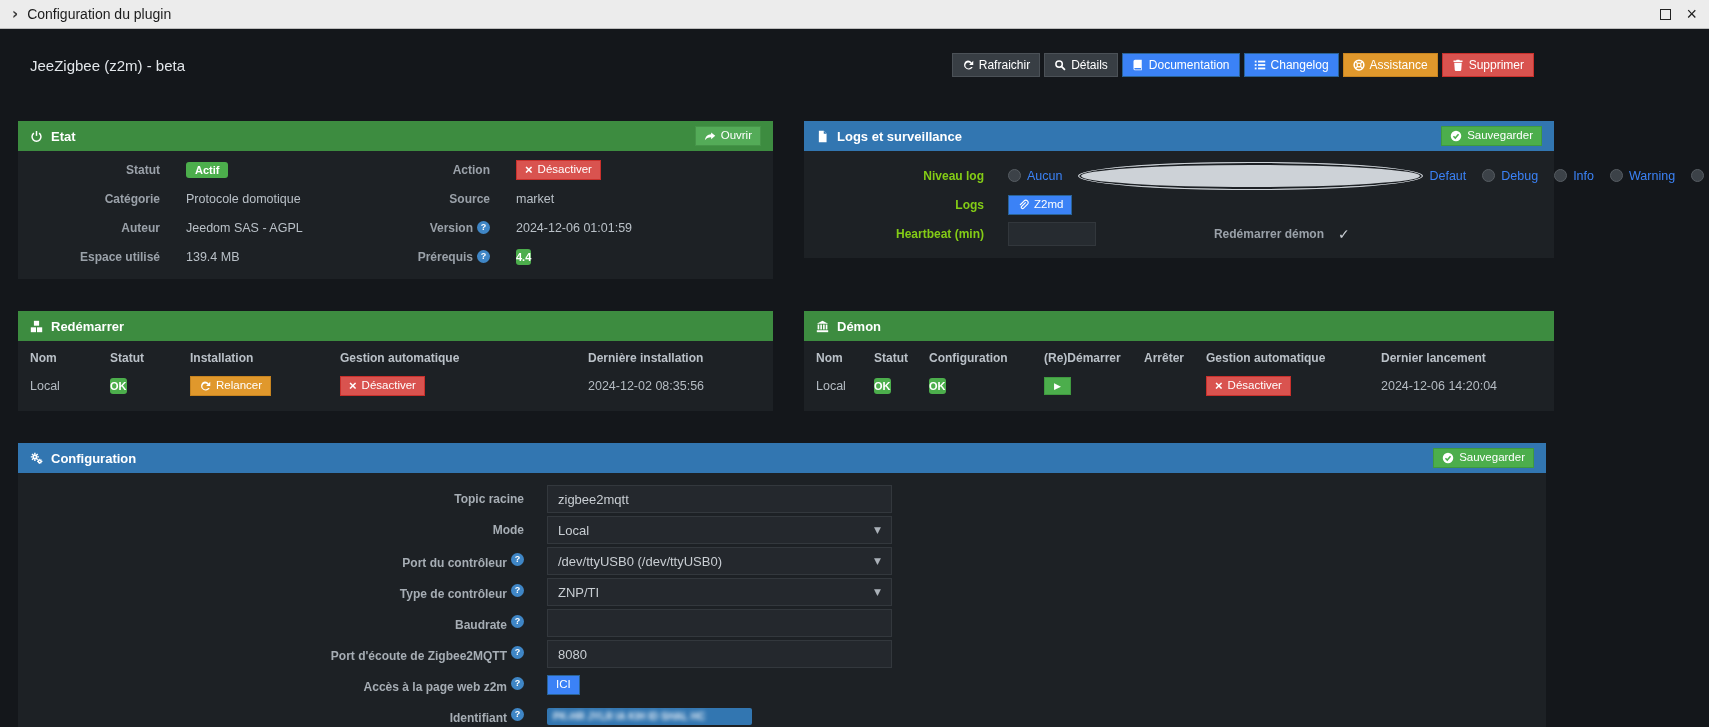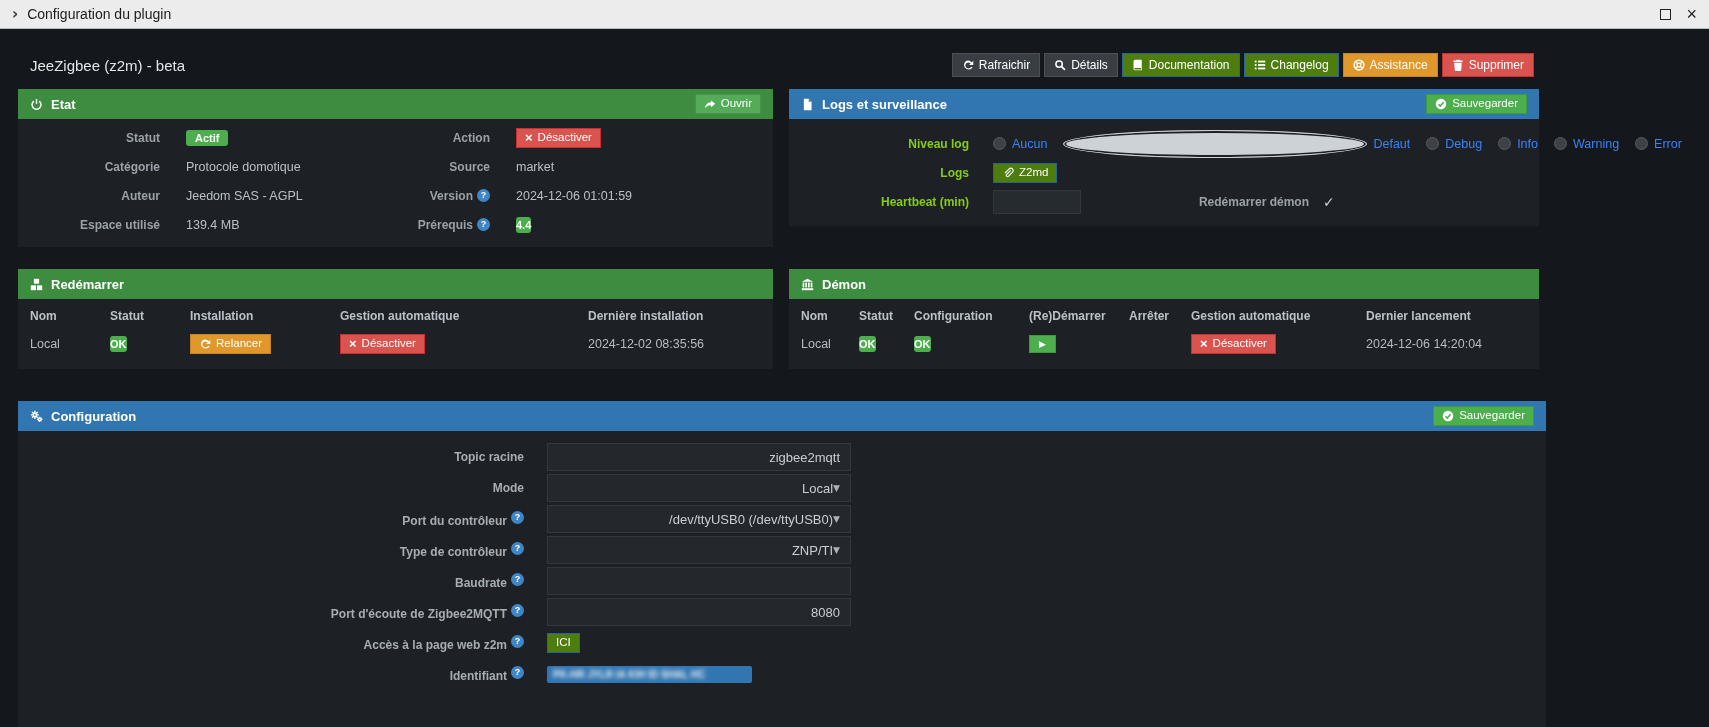--- a/index.html
+++ b/index.html
@@ -25,32 +25,32 @@
   .winbtn.max { width: 11px; height: 11px; border: 1.5px solid #222; display: inline-block; }
   .winbtn.close { font-size: 18px; }
 
   
   .content { padding: 0 18px; width: 1564px; }
   .page-header { display: flex; align-items: center; padding: 24px 12px 12px 12px; }
   .page-title { color: #e2e6ea; font-size: 15px; }
   .header-buttons { margin-left: auto; display: flex; gap: 4px; }
 
   .row { margin-bottom: 22px; }
-  .grid-2 { display: grid; grid-template-columns: 755px 750px; column-gap: 16px; align-items: start; }
+  .grid-2 { display: grid; grid-template-columns: 755px 750px; column-gap: 31px; align-items: start; margin-top: 32px; }
   .cfg-space { margin-top: 32px; }
 
   
   .btn {
     display: inline-flex; align-items: center; gap: 5px;
     font-size: 12px; color: #fff; padding: 4px 9px; border-radius: 0;
     border: 1px solid transparent; cursor: pointer; white-space: nowrap;
     font-family: "Liberation Sans", sans-serif; background: none; line-height: 1.2;
   }
   .btn-dark   { background: #383e44; border-color: #4b5157; }
-  .btn-blue   { background: #4d7c0f; border-color: #2a6396; }
+  .btn-blue   { background: #3b82f6; border-color: #2a6396; }
   .btn-orange { background: #e0982c; border-color: #c78420; }
   .btn-red    { background: #d9534f; border-color: #c9302c; }
   .btn-green  { background: #4cae4c; border-color: #3f9a3f; }
   .btn-open   { background: #54ab58; border-color: #469449; }
   .btn-xs     { padding: 2px 8px; font-size: 11.5px; }
   .btn .x     { font-weight: bold; font-size: 13px; line-height: 1; }
   .btn-play   { padding: 2px 9px; }
   .btn-play .tri { font-size: 9px; line-height: 1.4; }
 
   .badge { font-size: 11px; font-weight: bold; color: #fff; padding: 2px 9px; border-radius: 3px; display: inline-block; }
@@ -104,22 +104,22 @@
   .tbl.dem { grid-template-columns: 58px 55px 115px 100px 62px 175px 1fr; }
   .th { height: 25px; display: flex; align-items: center; font-weight: bold; font-size: 12px; color: #bac1c8; }
   .td { height: 31px; display: flex; align-items: center; font-size: 12.5px; color: #b4bbc2; }
 
   
   .cfg-body { padding: 12px 12px 80px 12px; }
   .cfg-row { display: flex; align-items: center; min-height: 28px; margin-bottom: 3px; }
   .cfg-label { width: 494px; text-align: right; font-weight: bold; font-size: 12px; color: #a6adb4; flex: 0 0 auto; }
   .cfg-control { margin-left: 23px; display: flex; align-items: center; }
   .txt, .sel {
-    width: 304px; height: 28px; background: #24282d; border: 1px solid #33383d;
-    color: #c9ced3; font-size: 13px; padding: 0 10px; font-family: "Liberation Sans", sans-serif; text-align: right;
+    width: 345px; height: 28px; background: #24282d; border: 1px solid #33383d;
+    color: #c9ced3; font-size: 13px; padding: 0 10px; font-family: "Liberation Sans", sans-serif;
   }
   .sel { display: flex; align-items: center; cursor: pointer; }
   .sel .sval { flex: 1 1 auto; }
   .sel .caret { font-size: 9px; color: #aab1b8; }
   .obscured {
     width: 205px; height: 17px; background: #3276b1; border-radius: 2px;
     overflow: hidden; display: flex; align-items: center; padding: 0 6px;
   }
   .obscured .blurtxt { filter: blur(2px); color: #e8f0f8; font-size: 10px; font-weight: bold; white-space: nowrap; }
 </style>

